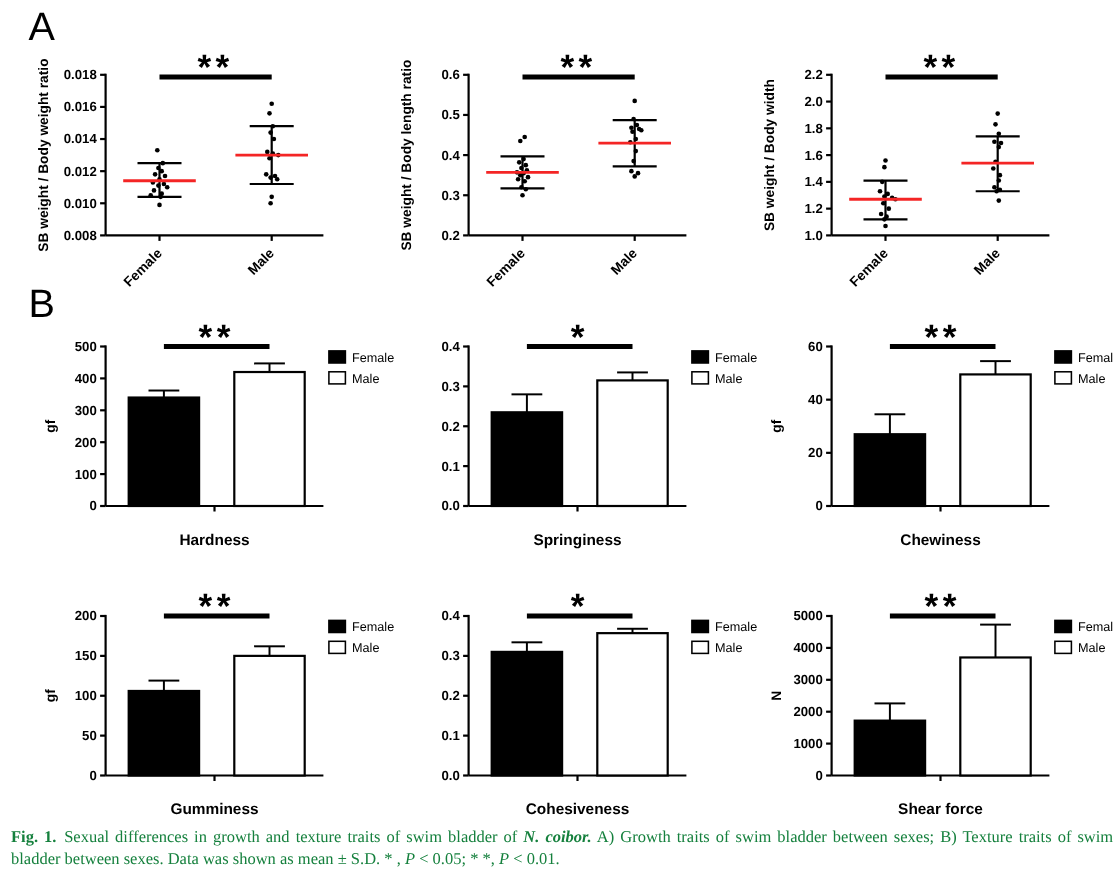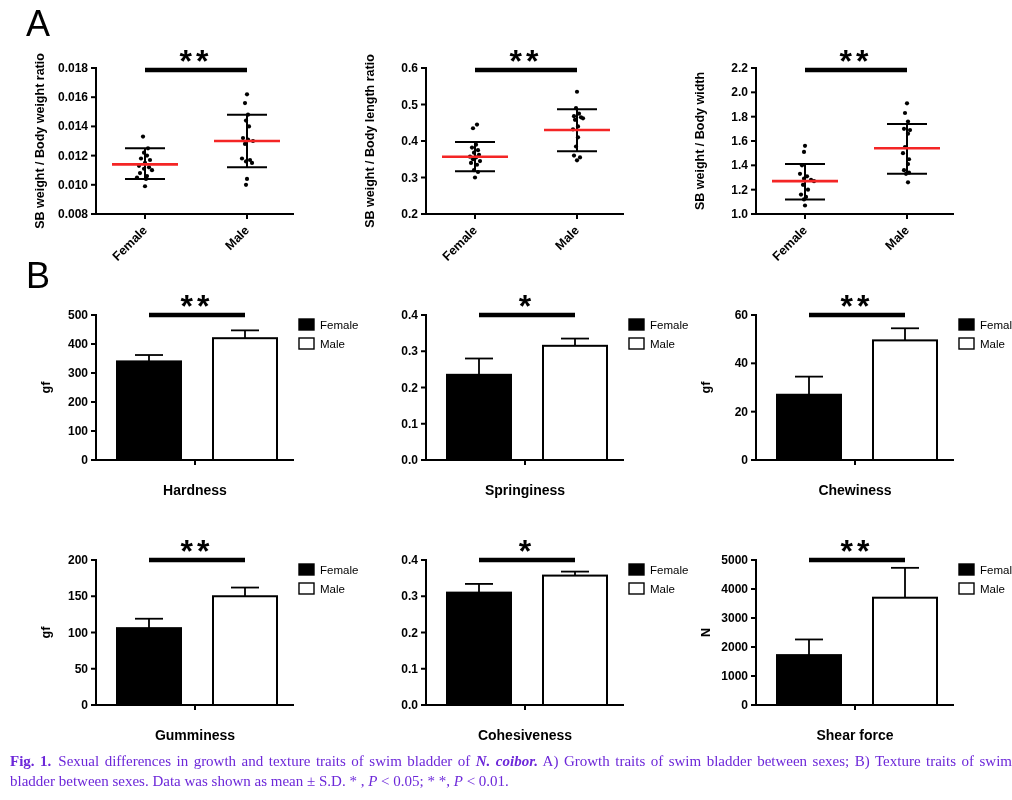--- a/index.html
+++ b/index.html
@@ -16,21 +16,21 @@
   .wh{stroke:#000;stroke-width:2;fill:none;}
   .err{stroke:#000;stroke-width:1.8;fill:none;}
   .sigline{stroke:#000;stroke-width:4.5;}
   .pt{fill:#000;}
   .tick{font-family:"Liberation Sans",sans-serif;font-size:12px;font-weight:bold;fill:#000;}
   .axlabel{font-family:"Liberation Sans",sans-serif;font-size:12.5px;font-weight:bold;fill:#000;}
   .cat{font-family:"Liberation Sans",sans-serif;font-size:12.5px;font-weight:bold;fill:#000;}
   .sig{font-family:"Liberation Sans",sans-serif;font-size:32px;font-weight:bold;letter-spacing:4px;fill:#000;}
   .title{font-family:"Liberation Sans",sans-serif;font-size:14px;font-weight:bold;fill:#000;}
   .leg{font-family:"Liberation Sans",sans-serif;font-size:11.5px;fill:#000;}
-  .caption{position:absolute;left:10px;right:0;top:752px;font-family:"Liberation Serif",serif;font-size:15px;line-height:1.3;color:#6d28d9;text-align:justify;}
+  .caption{position:absolute;left:10px;right:0;top:752px;font-family:"Liberation Serif",serif;font-size:15px;line-height:1.3;color:#15803d;text-align:justify;}
   .cap-bold{font-weight:bold;margin-right:7px;}
   .cap-sp{font-style:italic;font-weight:bold;}
   .cap-it{font-style:italic;}
 </style>
 </head>
 <body>
 
 <div class="fig-wrap">
   <div class="panel-label a">A</div>
   <div class="panel-label b">B</div>

